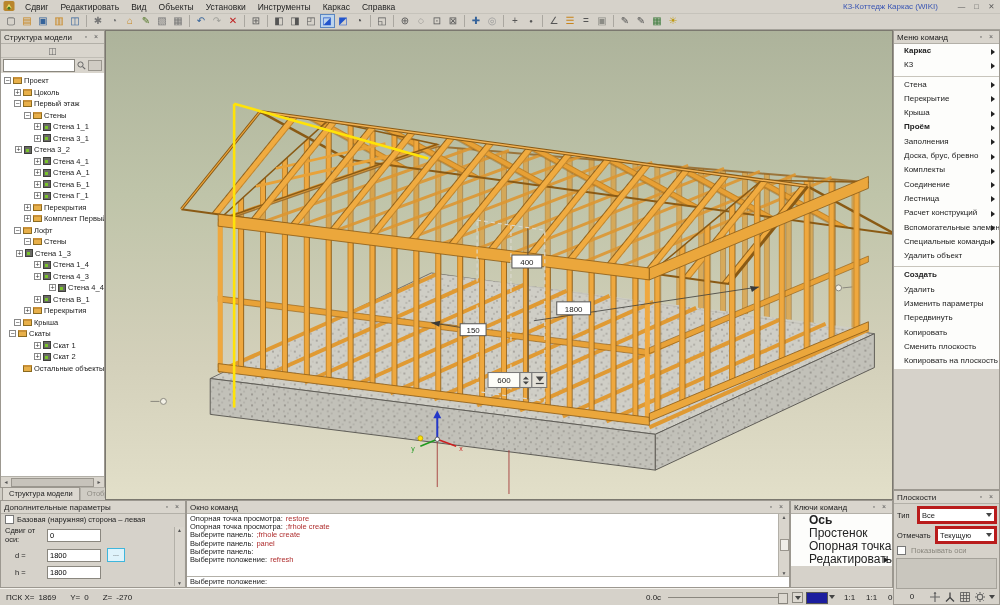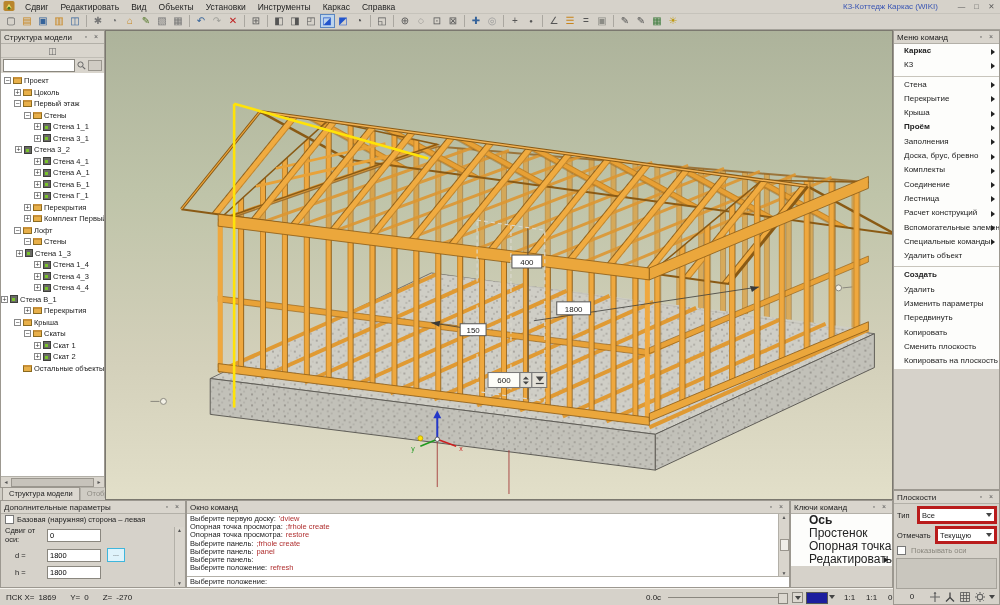--- a/index.html
+++ b/index.html
@@ -256,41 +256,41 @@
       <div class="tr" style="padding-left:33px">
           <span class="ex p"></span>
           <span class="wi"></span>
           <span>Стена 1_4</span>
         </div>
       <div class="tr" style="padding-left:33px">
           <span class="ex p"></span>
           <span class="wi"></span>
           <span>Стена 4_3</span>
         </div>
-      <div class="tr" style="padding-left:33px">
+      <div class="tr" style="padding-left:48px">
           <span class="ex p"></span>
           <span class="wi"></span>
           <span>Стена 4_4</span>
         </div>
-      <div class="tr" style="">
+      <div class="tr" style="padding-left:33px">
           <span class="ex p"></span>
           <span class="wi"></span>
           <span>Стена В_1</span>
         </div>
       <div class="tr" style="padding-left:23px">
           <span class="ex p"></span>
           <span class="fi"></span>
           <span>Перекрытия</span>
         </div>
       <div class="tr" style="padding-left:13px">
           <span class="ex m"></span>
           <span class="fi"></span>
           <span>Крыша</span>
         </div>
-      <div class="tr" style="padding-left:23px">
+      <div class="tr" style="padding-left:8px">
           <span class="ex m"></span>
           <span class="fi"></span>
           <span>Скаты</span>
         </div>
       <div class="tr" style="padding-left:33px">
           <span class="ex p"></span>
           <span class="wi"></span>
           <span>Скат 1</span>
         </div>
       <div class="tr" style="padding-left:33px">
@@ -563,23 +563,22 @@
     </div>
   </div>
 
   <div id="cmd-window">
     <div class="panel-h">
       <span class="ph-title">Окно команд</span>
       <span class="ph-btn">▫</span>
       <span class="ph-btn">×</span>
     </div>
     <div class="cmdbody">
-      <div class="cl"><span>Выберите первую доску:</span><span class="cmd">'dview</span></div>
+      <div class="cl"><span>Опорная точка просмотра:</span><span class="cmd">restore</span></div>
       <div class="cl"><span>Опорная точка просмотра:</span><span class="cmd">;frhole create</span></div>
-      <div class="cl"><span>Опорная точка просмотра:</span><span class="cmd">restore</span></div>
       <div class="cl"><span>Выберите панель:</span><span class="cmd">;frhole create</span></div>
       <div class="cl"><span>Выберите панель:</span><span class="cmd">panel</span></div>
       <div class="cl"><span>Выберите панель:</span><span class="cmd"></span></div>
       <div class="cl"><span>Выберите положение:</span><span class="cmd">refresh</span></div>
       <div class="cvscroll">
         <span class="scar">▲</span>
         <span class="vthumb"></span>
         <span class="scar">▼</span>
       </div>
     </div>

